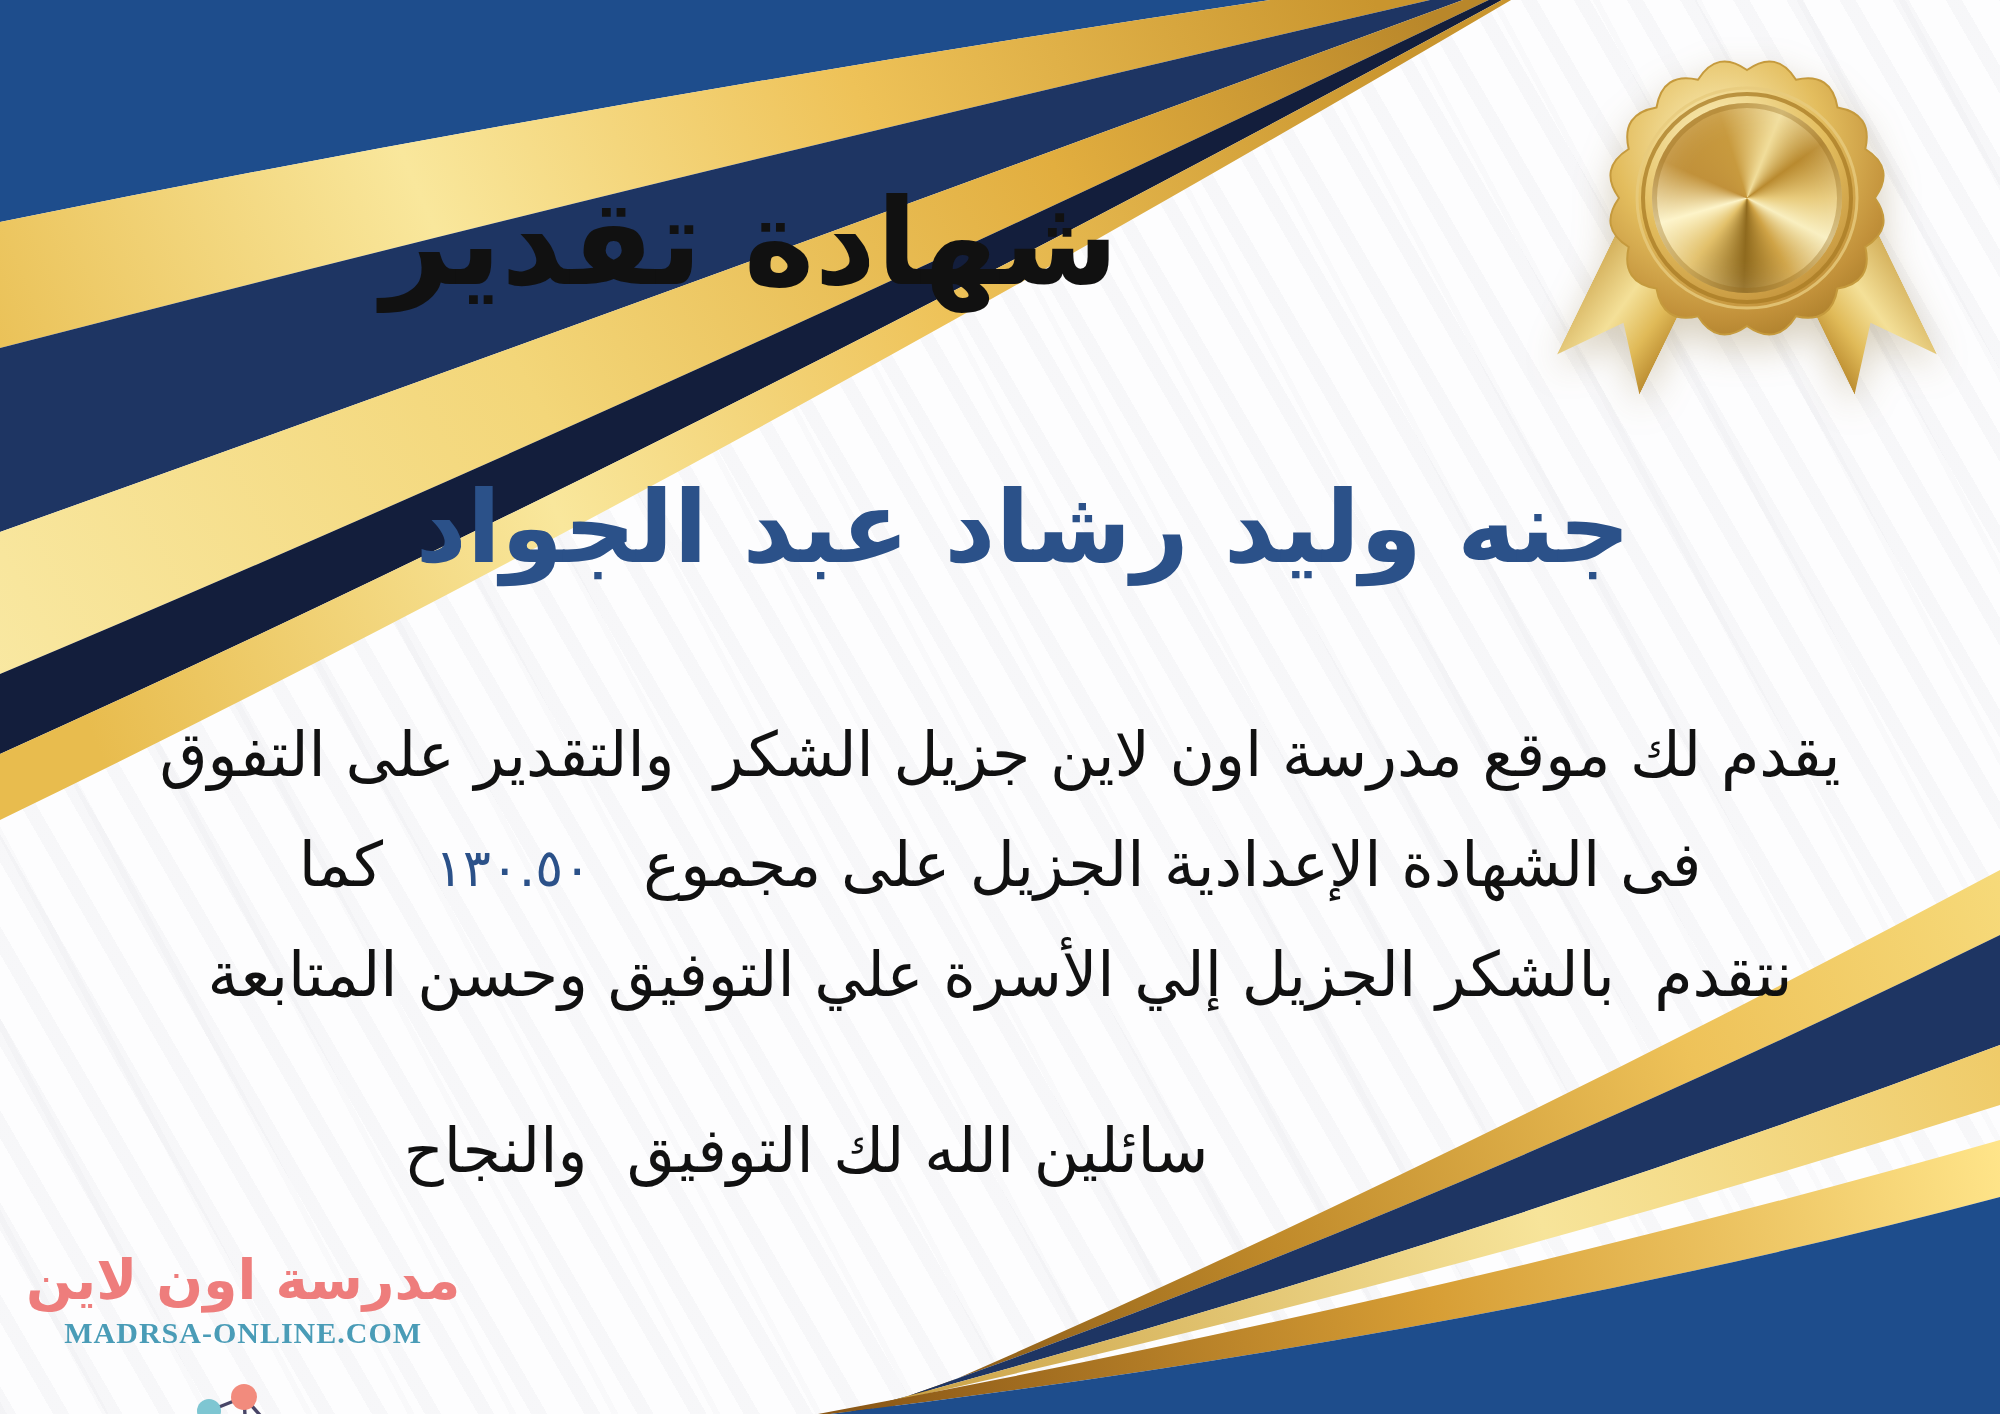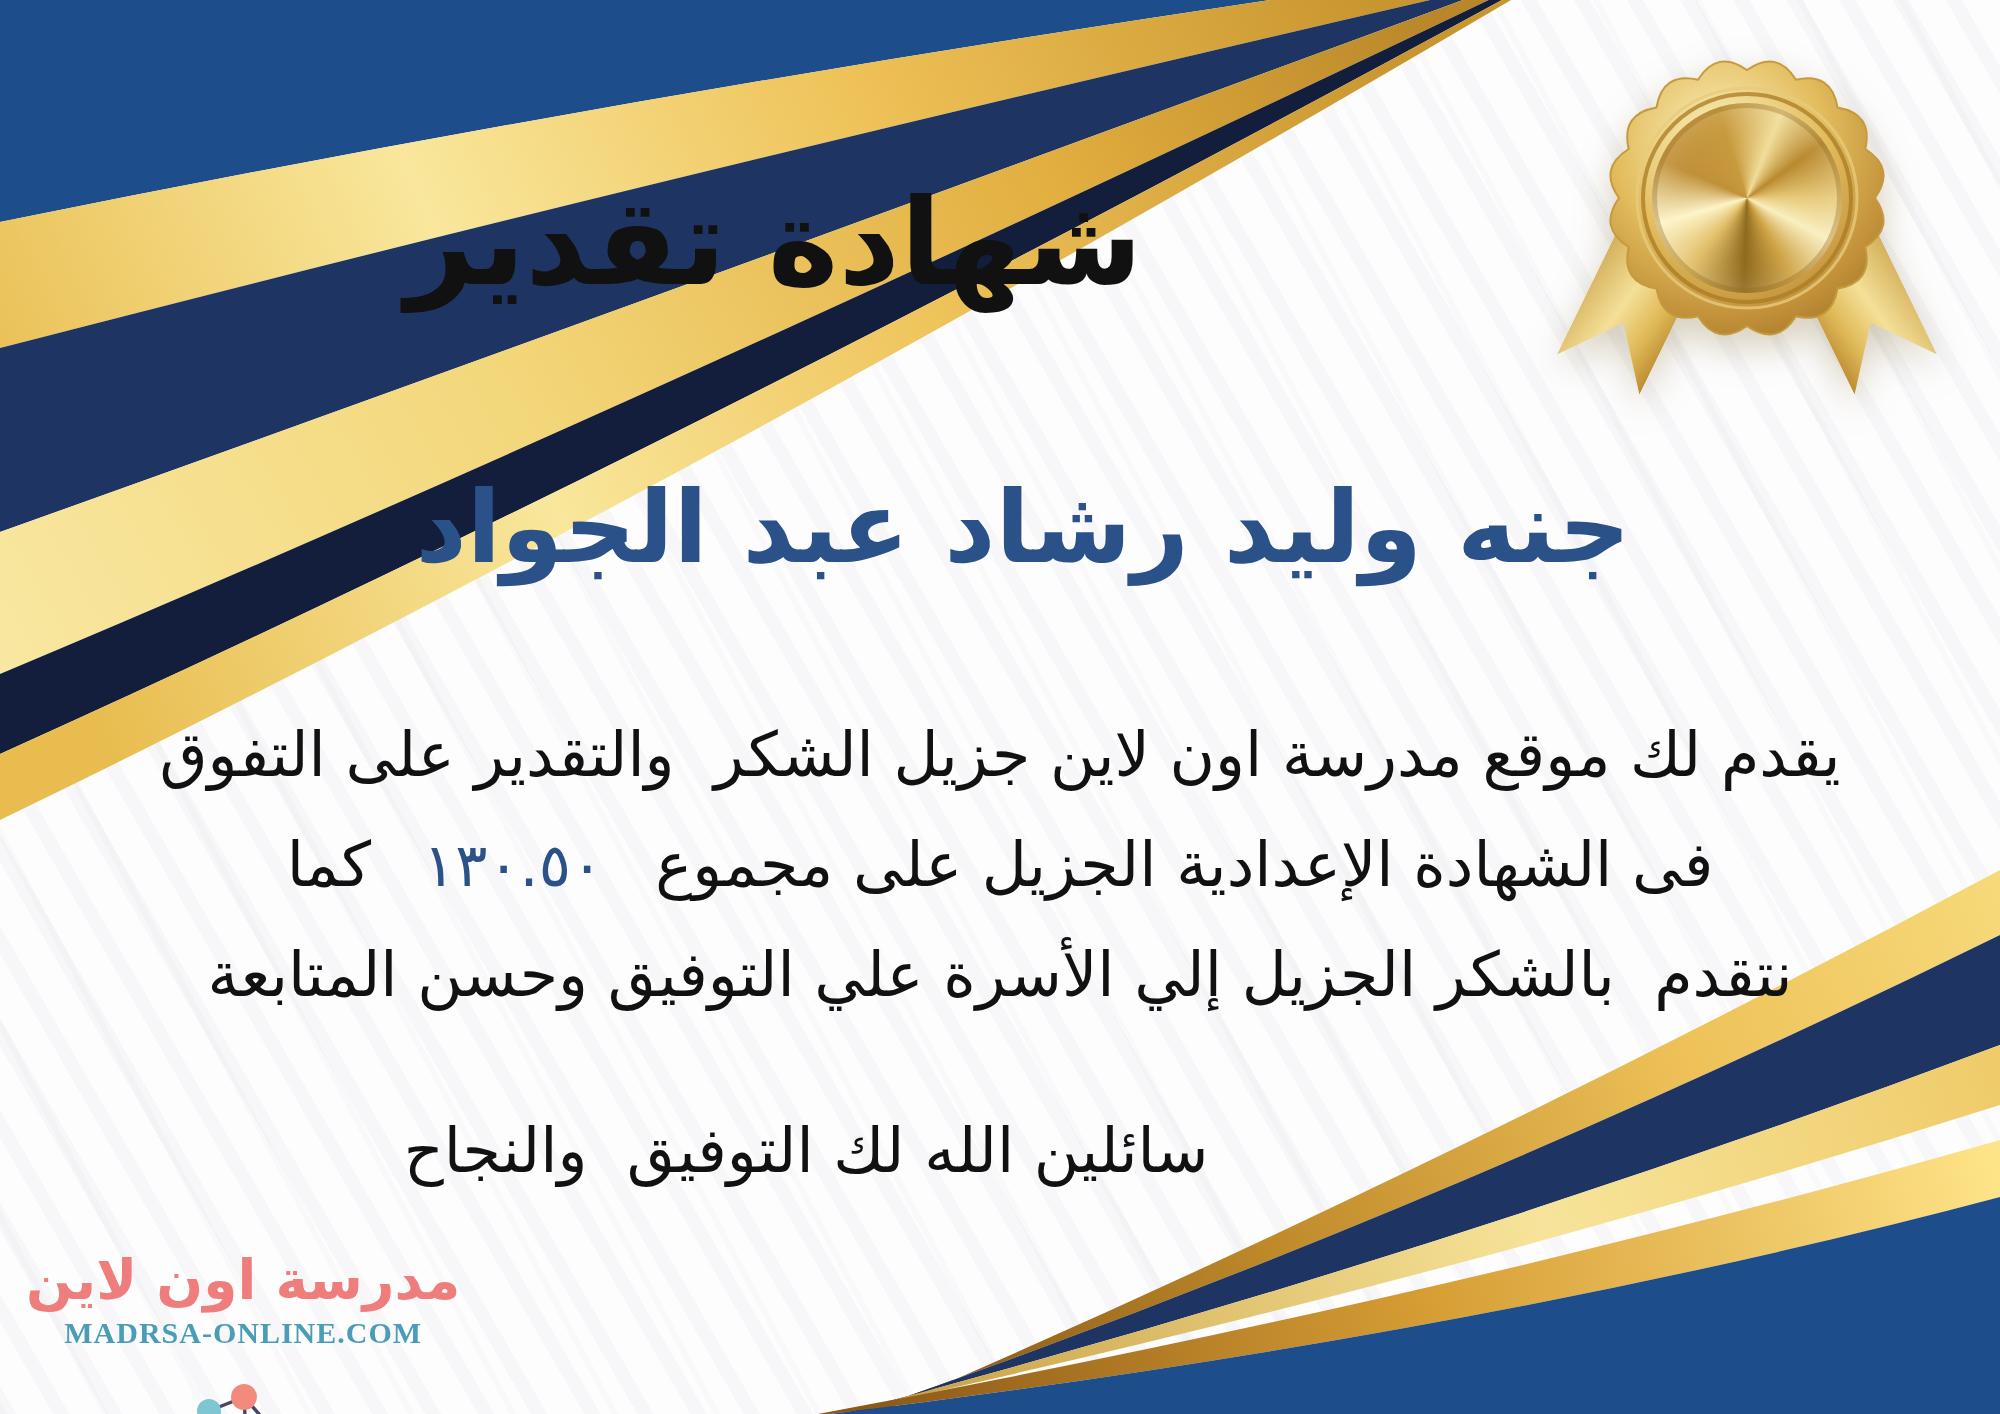--- a/index.html
+++ b/index.html
@@ -14,34 +14,34 @@
     background:
       repeating-linear-gradient(60deg, rgba(140,142,160,0.055) 0 14px, rgba(255,255,255,0) 14px 46px),
       repeating-linear-gradient(62deg, rgba(120,122,140,0.03) 0 6px, rgba(255,255,255,0) 6px 90px);
   }
   .deco{position:absolute;inset:0;width:2000px;height:1414px;z-index:1;display:block;}
 
   
   .title{
     position:absolute;top:70px;left:0;width:1500px;z-index:3;
     text-align:center;font-size:120px;font-weight:bold;line-height:1.55;
-    color:var(--title-text,#111111);white-space:pre;padding-left:24px;
+    color:var(--title-text,#111111);white-space:pre;
   }
   .student-name{
     position:absolute;top:448px;left:0;width:2000px;z-index:3;
     text-align:center;font-size:100px;font-weight:bold;line-height:1.6;
     color:var(--name-blue,#2b5189);white-space:pre;padding-left:23px;
   }
   .body-text{position:absolute;top:700px;left:0;width:2000px;z-index:3;}
   .line{
     height:110px;line-height:110px;text-align:center;
     font-size:62px;font-weight:normal;color:var(--body-text,#111111);white-space:pre;
   }
   .score{
-    color:var(--score-blue,#2b5189);font-size:60px;margin:0 52px;
+    color:var(--score-blue,#2b5189);font-size:52px;margin:0 52px;
     display:inline-block;
   }
   .closing{position:absolute;top:1096px;left:0;width:1580px;z-index:3;margin-left:16px;}
 
   
   .medal{position:absolute;left:1602px;top:40px;width:290px;height:382px;z-index:2;
          filter:drop-shadow(0 14px 18px rgba(120,90,20,0.28));}
   .rosette{position:absolute;left:0;top:0;overflow:visible;z-index:2;}
   .medal-disc{
     position:absolute;left:50px;top:63px;width:190px;height:190px;border-radius:50%;z-index:3;

